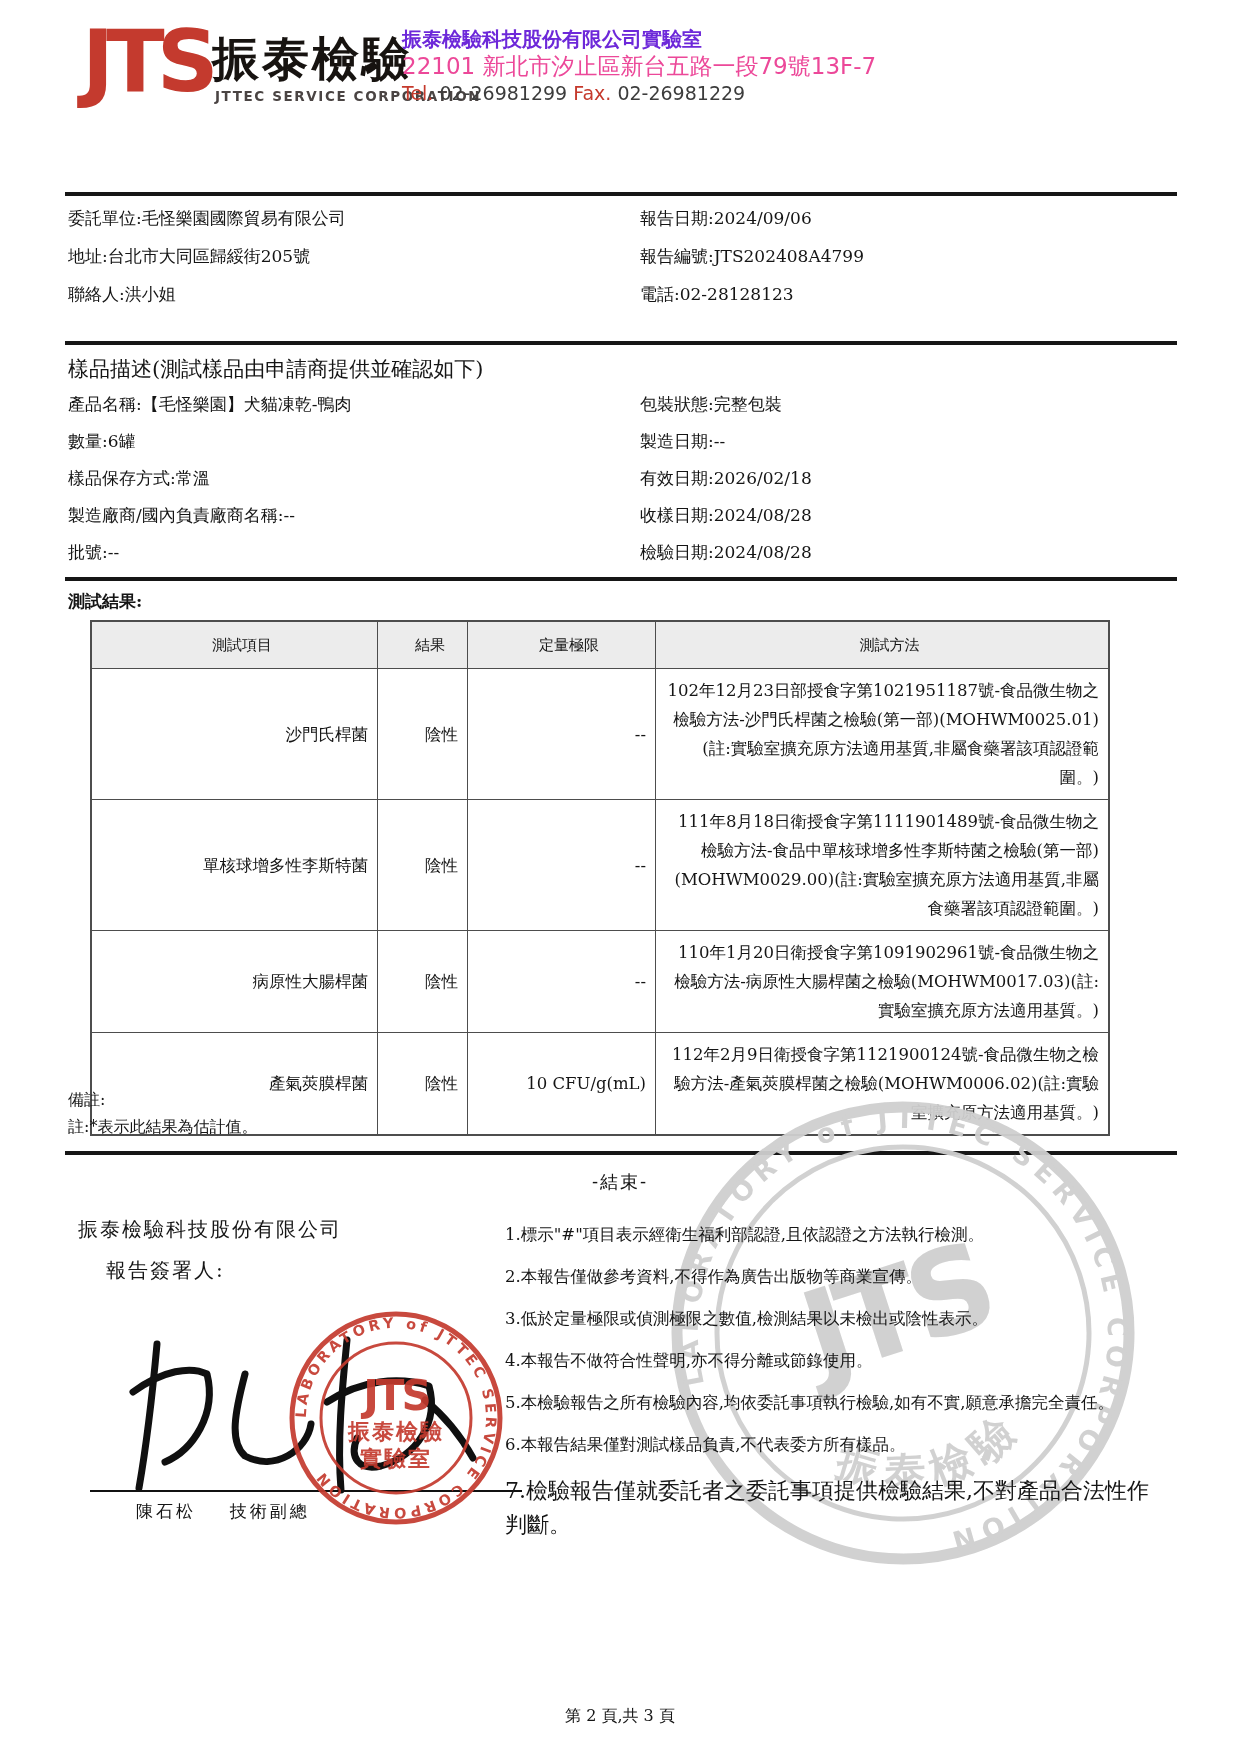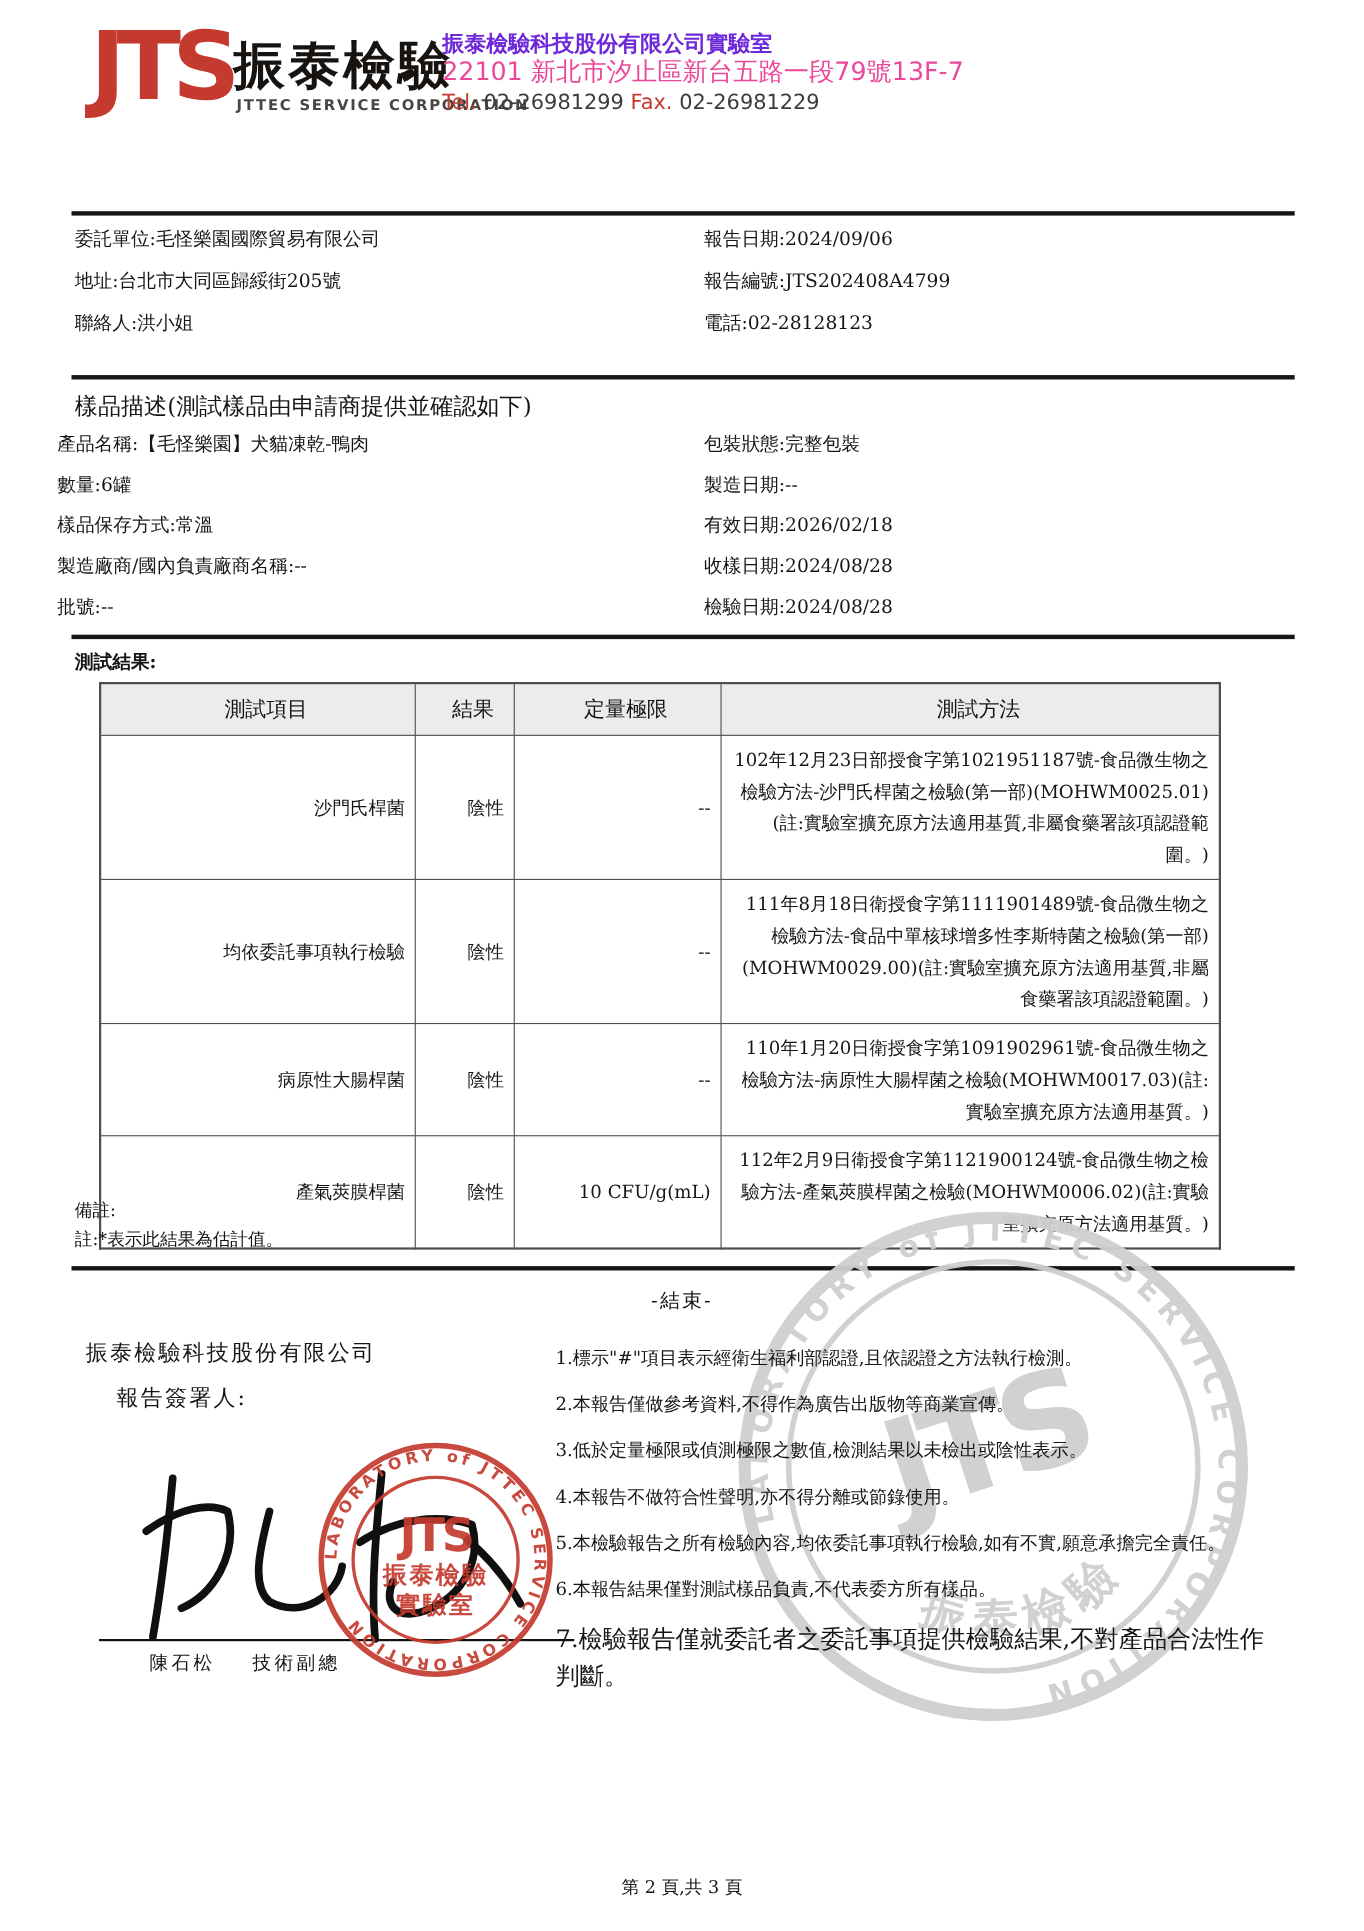--- a/index.html
+++ b/index.html
@@ -21,28 +21,28 @@
   
   .doc-title{position:absolute;left:0;top:146px;width:100%;text-align:center;
     font-size:23px;font-weight:700;letter-spacing:6px;}
   .rule{position:absolute;left:65px;width:1112px;height:4px;background:#161616;}
   .rule1{top:192px;} .rule2{top:341px;} .rule3{top:577px;} .rule4{top:1151px;}
   
   .col{position:absolute;font-size:17px;line-height:24px;}
   .col div{margin-bottom:14px;}
   .info-left{left:68px;top:206px;} .info-right{left:640px;top:206px;}
   .sample-head{position:absolute;left:68px;top:355px;font-size:21px;}
-  .sample-left{left:52px;top:392px;} .sample-right{left:640px;top:392px;}
+  .sample-left{left:68px;top:392px;} .sample-right{left:640px;top:392px;}
   .sample-left div,.sample-right div{margin-bottom:13px;}
   
   .results-label{position:absolute;left:68px;top:590px;font-size:17px;font-weight:700;}
   table.results{position:absolute;left:90px;top:620px;width:945px;border-collapse:collapse;
     border:2px solid #4d4d4d;table-layout:fixed;font-size:16.5px;}
   table.results th,table.results td{border:1px solid #4d4d4d;text-align:center;vertical-align:middle;}
-  table.results th{background:#ececec;font-weight:400;height:44px;font-size:19px;padding-left:16px;}
+  table.results th{background:#ececec;font-weight:400;height:44px;font-size:15px;padding-left:16px;}
   table.results td{padding:7px 9px;line-height:29px;text-align:right;}
   .c-item{width:268px;} .c-result{width:72px;} .c-limit{width:170px;} .c-method{width:435px;}
   
   .remarks{position:absolute;left:68px;top:1086px;font-size:16px;line-height:27px;}
   .end-marker{position:absolute;left:0;top:1170px;width:100%;text-align:center;font-size:18px;letter-spacing:2px;}
   
   .signoff-company{position:absolute;left:78px;top:1216px;font-size:20px;letter-spacing:2px;}
   .signer-label{position:absolute;left:78px;top:1257px;font-size:20px;letter-spacing:2px;margin-left:28px;}
   .sig-svg{position:absolute;left:95px;top:1330px;}
   .sig-line{position:absolute;left:90px;top:1490px;width:432px;height:2px;background:#111;}
@@ -116,21 +116,21 @@
       <th class="c-limit">定量極限</th>
       <th class="c-method">測試方法</th>
     </tr>
     <tr>
       <td>沙門氏桿菌</td>
       <td>陰性</td>
       <td>--</td>
       <td>102年12月23日部授食字第1021951187號-食品微生物之檢驗方法-沙門氏桿菌之檢驗(第一部)(MOHWM0025.01)(註:實驗室擴充原方法適用基質,非屬食藥署該項認證範圍。)</td>
     </tr>
     <tr>
-      <td>均依委託事項執行檢驗</td>
+      <td>單核球增多性李斯特菌</td>
       <td>陰性</td>
       <td>--</td>
       <td>111年8月18日衛授食字第1111901489號-食品微生物之檢驗方法-食品中單核球增多性李斯特菌之檢驗(第一部)(MOHWM0029.00)(註:實驗室擴充原方法適用基質,非屬食藥署該項認證範圍。)</td>
     </tr>
     <tr>
       <td>病原性大腸桿菌</td>
       <td>陰性</td>
       <td>--</td>
       <td>110年1月20日衛授食字第1091902961號-食品微生物之檢驗方法-病原性大腸桿菌之檢驗(MOHWM0017.03)(註:實驗室擴充原方法適用基質。)</td>
     </tr>

